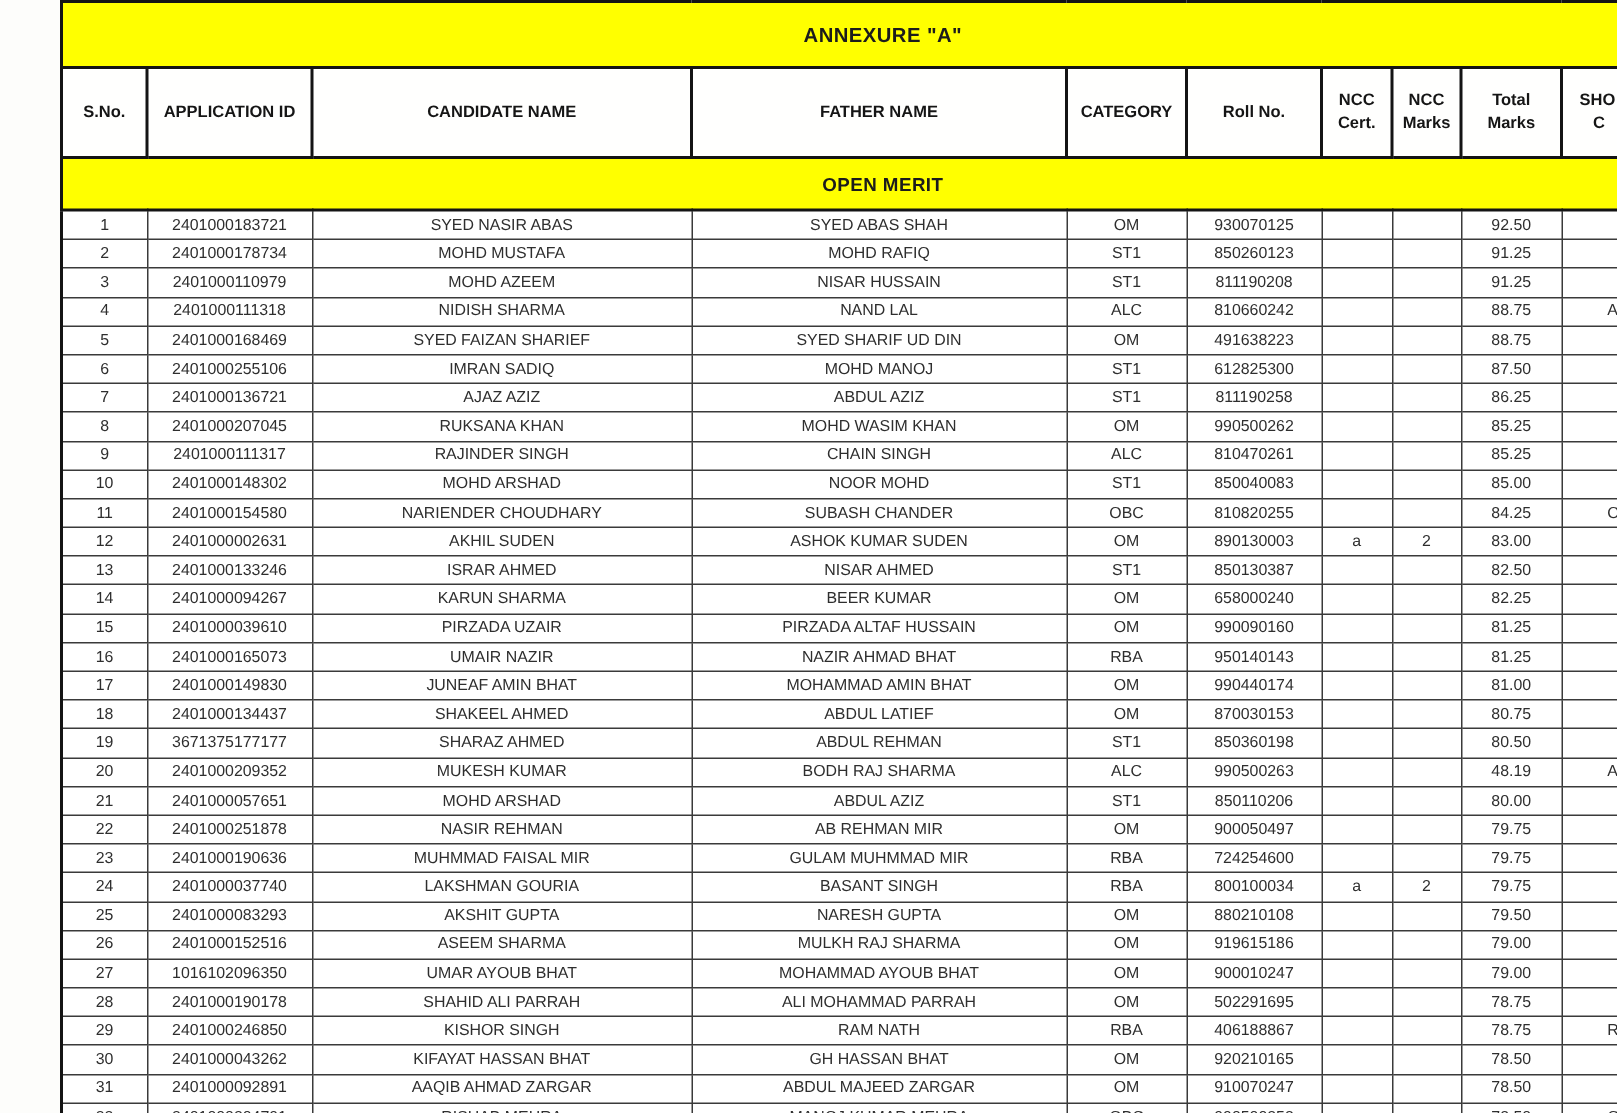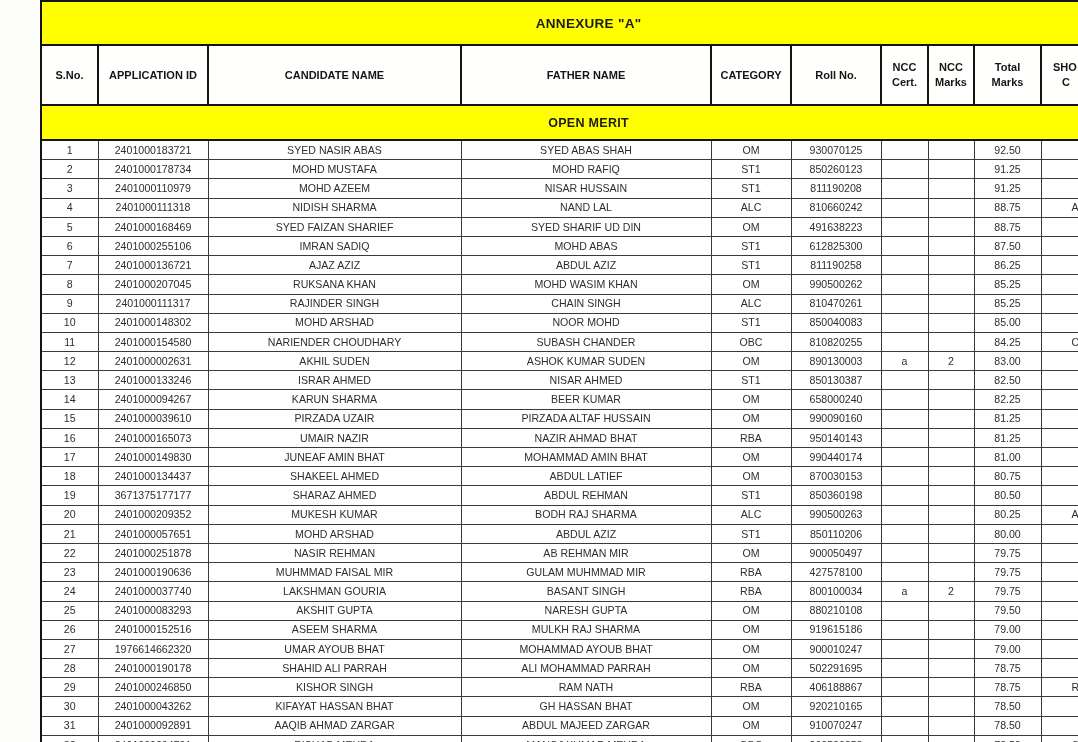--- a/index.html
+++ b/index.html
@@ -141,21 +141,21 @@
           <td>491638223</td>
           <td></td>
           <td></td>
           <td>88.75</td>
           <td class="shortlist"></td>
         </tr>
         <tr class="data-row">
           <td>6</td>
           <td>2401000255106</td>
           <td>IMRAN SADIQ</td>
-          <td>MOHD ABAS</td>
+          <td>MOHD MANOJ</td>
           <td>ST1</td>
           <td>612825300</td>
           <td></td>
           <td></td>
           <td>87.50</td>
           <td class="shortlist"></td>
         </tr>
         <tr class="data-row">
           <td>7</td>
           <td>2401000136721</td>
@@ -314,21 +314,21 @@
         </tr>
         <tr class="data-row">
           <td>20</td>
           <td>2401000209352</td>
           <td>MUKESH KUMAR</td>
           <td>BODH RAJ SHARMA</td>
           <td>ALC</td>
           <td>990500263</td>
           <td></td>
           <td></td>
-          <td>80.25</td>
+          <td>48.19</td>
           <td class="shortlist">A</td>
         </tr>
         <tr class="data-row">
           <td>21</td>
           <td>2401000057651</td>
           <td>MOHD ARSHAD</td>
           <td>ABDUL AZIZ</td>
           <td>ST1</td>
           <td>850110206</td>
           <td></td>
@@ -347,21 +347,21 @@
           <td></td>
           <td>79.75</td>
           <td class="shortlist"></td>
         </tr>
         <tr class="data-row">
           <td>23</td>
           <td>2401000190636</td>
           <td>MUHMMAD FAISAL MIR</td>
           <td>GULAM MUHMMAD MIR</td>
           <td>RBA</td>
-          <td>427578100</td>
+          <td>724254600</td>
           <td></td>
           <td></td>
           <td>79.75</td>
           <td class="shortlist"></td>
         </tr>
         <tr class="data-row">
           <td>24</td>
           <td>2401000037740</td>
           <td>LAKSHMAN GOURIA</td>
           <td>BASANT SINGH</td>
@@ -391,21 +391,21 @@
           <td>MULKH RAJ SHARMA</td>
           <td>OM</td>
           <td>919615186</td>
           <td></td>
           <td></td>
           <td>79.00</td>
           <td class="shortlist"></td>
         </tr>
         <tr class="data-row">
           <td>27</td>
-          <td>1976614662320</td>
+          <td>1016102096350</td>
           <td>UMAR AYOUB BHAT</td>
           <td>MOHAMMAD AYOUB BHAT</td>
           <td>OM</td>
           <td>900010247</td>
           <td></td>
           <td></td>
           <td>79.00</td>
           <td class="shortlist"></td>
         </tr>
         <tr class="data-row">

